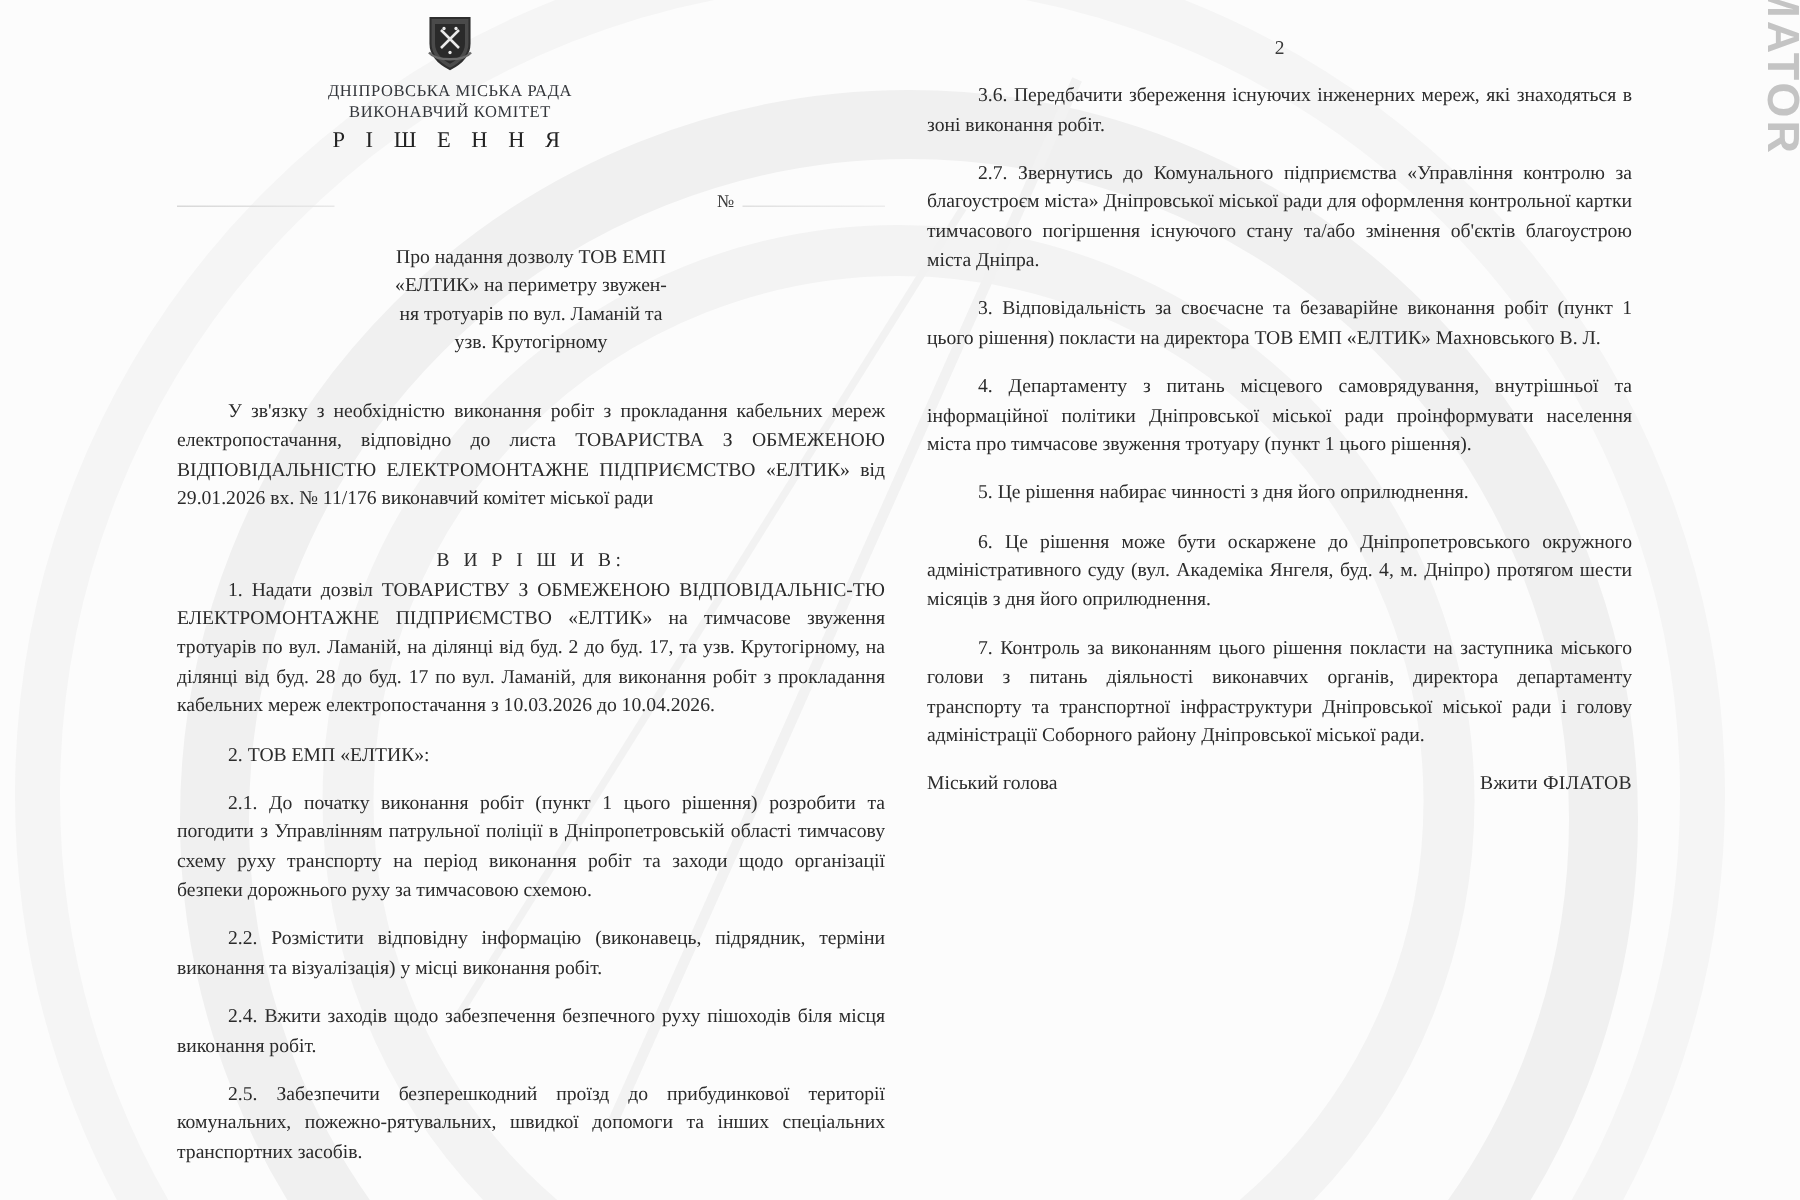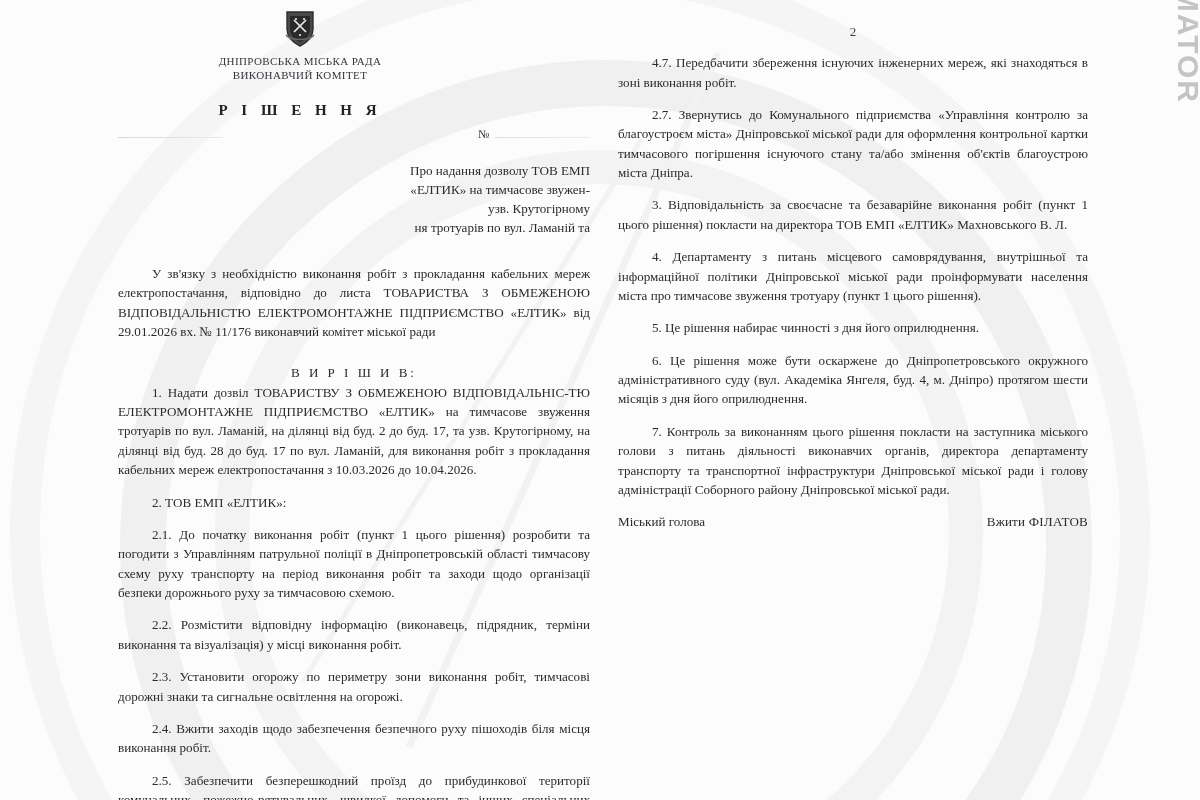--- a/index.html
+++ b/index.html
@@ -119,23 +119,23 @@
     display: block;
   }
   .org-line {
     font-size: 11px;
     letter-spacing: 0.4px;
     line-height: 1.28;
     color: #33363b;
   }
   .decision-word {
     font-size: 15px;
-    font-weight: bold;
+    font-weight: normal;
     letter-spacing: 5px;
-    margin-top: 20px;
+    margin-top: 4px;
     color: #222;
   }
 
   
   .numline-row {
     position: absolute;
     left: 0;
     top: 126px;
     width: 600px;
     height: 20px;
@@ -170,21 +170,21 @@
 
   .page-number {
     text-align: center;
     font-size: 13px;
     margin-bottom: 12px;
     color: #3a3a3a;
   }
 
   .subject-block p {
     margin: 0;
-    text-align: right;
+    text-align: center;
     font-size: 13.1px;
     line-height: 1.45;
   }
 
   .para {
     margin: 0 0 13px 0;
     text-align: justify;
     text-indent: 34px;
     hyphens: manual;
   }
@@ -245,45 +245,44 @@
   <div class="numline-row">
     <div class="blank-rule left"></div>
     <div class="no-mark">№</div>
     <div class="blank-rule right"></div>
   </div>
 
   <div class="col col-left">
 
     <div class="subject-block">
       <p>Про надання дозволу ТОВ ЕМП</p>
-      <p>«ЕЛТИК» на тимчасове звужен-</p>
+      <p>«ЕЛТИК» на периметру звужен-</p>
+      <p>ня тротуарів по вул. Ламаній та</p>
       <p>узв. Крутогірному</p>
-      <p>ня тротуарів по вул. Ламаній та</p>
     </div>
 
     <div class="spacer-sm"></div>
 
     <p class="para">У зв'язку з необхідністю виконання робіт з прокладання кабельних мереж електропостачання, відповідно до листа ТОВАРИСТВА З ОБМЕЖЕНОЮ ВІДПОВІДАЛЬНІСТЮ ЕЛЕКТРОМОНТАЖНЕ ПІДПРИЄМСТВО «ЕЛТИК» від 29.01.2026 вх. № 11/176 виконавчий комітет міської ради</p>
 
     <div class="verdict">В И Р І Ш И В:</div>
 
     <p class="para">1. Надати дозвіл ТОВАРИСТВУ З ОБМЕЖЕНОЮ ВІДПОВІДАЛЬНІС-ТЮ ЕЛЕКТРОМОНТАЖНЕ ПІДПРИЄМСТВО «ЕЛТИК» на тимчасове звуження тротуарів по вул. Ламаній, на ділянці від буд. 2 до буд. 17, та узв. Крутогірному, на ділянці від буд. 28 до буд. 17 по вул. Ламаній, для виконання робіт з прокладання кабельних мереж електропостачання з 10.03.2026 до 10.04.2026.</p>
     <p class="para">2. ТОВ ЕМП «ЕЛТИК»:</p>
     <p class="para">2.1. До початку виконання робіт (пункт 1 цього рішення) розробити та погодити з Управлінням патрульної поліції в Дніпропетровській області тимчасову схему руху транспорту на період виконання робіт та заходи щодо організації безпеки дорожнього руху за тимчасовою схемою.</p>
     <p class="para">2.2. Розмістити відповідну інформацію (виконавець, підрядник, терміни виконання та візуалізація) у місці виконання робіт.</p>
-    <p class="para">2.3. Установити огорожу по периметру зони виконання робіт, тимчасові дорожні знаки та сигнальне освітлення на огорожі.</p>
     <p class="para">2.4. Вжити заходів щодо забезпечення безпечного руху пішоходів біля місця виконання робіт.</p>
     <p class="para">2.5. Забезпечити безперешкодний проїзд до прибудинкової території комунальних, пожежно-рятувальних, швидкої допомоги та інших спеціальних транспортних засобів.</p>
   </div>
 
   <div class="col col-right">
 
     <div class="page-number">2</div>
 
-    <p class="para">4.7. Передбачити збереження існуючих інженерних мереж, які знаходяться в зоні виконання робіт.</p>
+    <p class="para">3.6. Передбачити збереження існуючих інженерних мереж, які знаходяться в зоні виконання робіт.</p>
     <p class="para">2.7. Звернутись до Комунального підприємства «Управління контролю за благоустроєм міста» Дніпровської міської ради для оформлення контрольної картки тимчасового погіршення існуючого стану та/або змінення об'єктів благоустрою міста Дніпра.</p>
     <p class="para">3. Відповідальність за своєчасне та безаварійне виконання робіт (пункт 1 цього рішення) покласти на директора ТОВ ЕМП «ЕЛТИК» Махновського В. Л.</p>
     <p class="para">4. Департаменту з питань місцевого самоврядування, внутрішньої та інформаційної політики Дніпровської міської ради проінформувати населення міста про тимчасове звуження тротуару (пункт 1 цього рішення).</p>
     <p class="para">5. Це рішення набирає чинності з дня його оприлюднення.</p>
     <p class="para">6. Це рішення може бути оскаржене до Дніпропетровського окружного адміністративного суду (вул. Академіка Янгеля, буд. 4, м. Дніпро) протягом шести місяців з дня його оприлюднення.</p>
     <p class="para">7. Контроль за виконанням цього рішення покласти на заступника міського голови з питань діяльності виконавчих органів, директора департаменту транспорту та транспортної інфраструктури Дніпровської міської ради і голову адміністрації Соборного району Дніпровської міської ради.</p>
 
     <div class="signature">
       <div class="sig-title">Міський голова</div>
       <div class="sig-name">Вжити ФІЛАТОВ</div>

